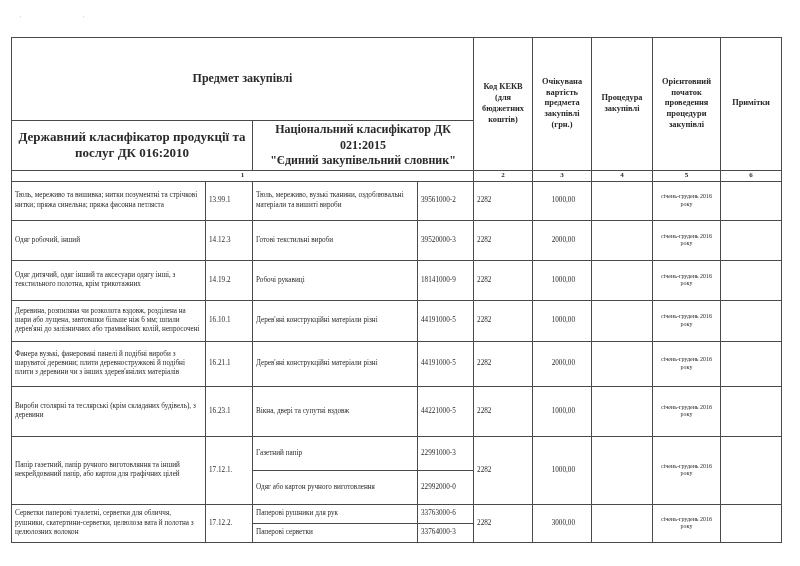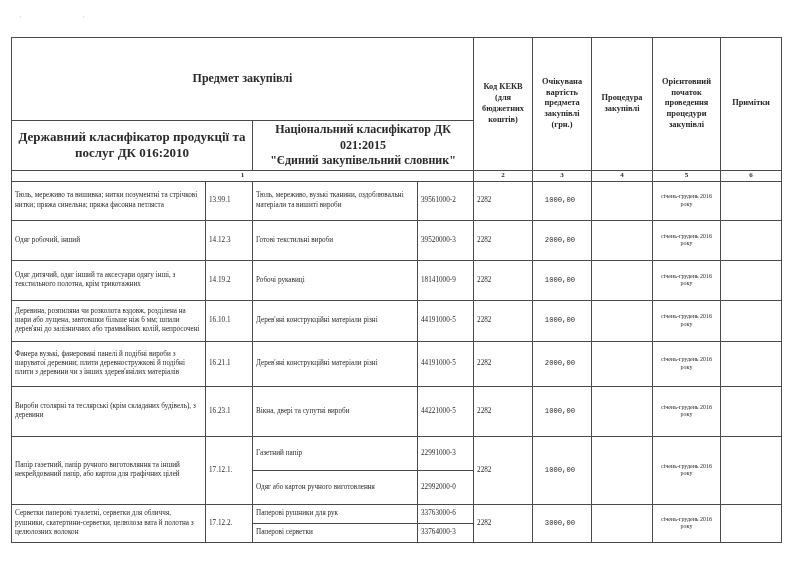--- a/index.html
+++ b/index.html
@@ -5,21 +5,21 @@
   html, body { margin:0; padding:0; background:#fff; }
   body { width:800px; height:566px; position:relative; overflow:hidden;
          font-family:"Liberation Serif","DejaVu Serif",serif; color:#2a2a2a; }
   .scanmarks { position:absolute; left:20px; top:14px; font-size:7px; color:#bbb; letter-spacing:30px; }
   table { position:absolute; left:11px; top:37px; border-collapse:collapse; table-layout:fixed; width:770px; }
   td, th { border:1px solid #4a4a4a; padding:1px 3px; font-size:7.2px; line-height:1.3; vertical-align:middle; }
   th { font-weight:bold; font-size:8.4px; text-align:center; }
   .title { font-size:12px; }
   .numrow td { text-align:center; font-weight:bold; font-size:7px; height:10px; padding:0; }
   .c { text-align:left; }
-  .r { text-align:right; padding-right:16px;font-family:Liberation Mono, monospace; }
+  .r { text-align:right; padding-right:16px; }
   .small { font-size:6px; text-align:center; line-height:1.25; }
   .sub th { font-size:12px; }
 </style>
 </head>
 <body>
 
 <div class="scanmarks">' '</div>
 
 <table>
   <colgroup>
@@ -110,21 +110,21 @@
         <td class="c">44191000-5</td>
         <td rowspan="1" class="c">2282</td>
         <td rowspan="1" class="r">2000,00</td>
         <td rowspan="1"></td>
         <td rowspan="1" class="small">січень-грудень 2016 року</td>
         <td rowspan="1"></td>
       </tr>
       <tr style="height: 50px;">
         <td rowspan="1">Вироби столярні та теслярські (крім складаних будівель), з деревини</td>
         <td rowspan="1" class="c">16.23.1</td>
-        <td>Вікна, двері та супутні вироби</td>
+        <td>Вікна, двері та супутні вздовж</td>
         <td class="c">44221000-5</td>
         <td rowspan="1" class="c">2282</td>
         <td rowspan="1" class="r">1000,00</td>
         <td rowspan="1"></td>
         <td rowspan="1" class="small">січень-грудень 2016 року</td>
         <td rowspan="1"></td>
       </tr>
       <tr style="height: 34px;">
         <td rowspan="2">Папір газетний, папір ручного виготовляння та інший некрейдований папір, або картон для графічних цілей</td>
         <td rowspan="2" class="c">17.12.1.</td>

